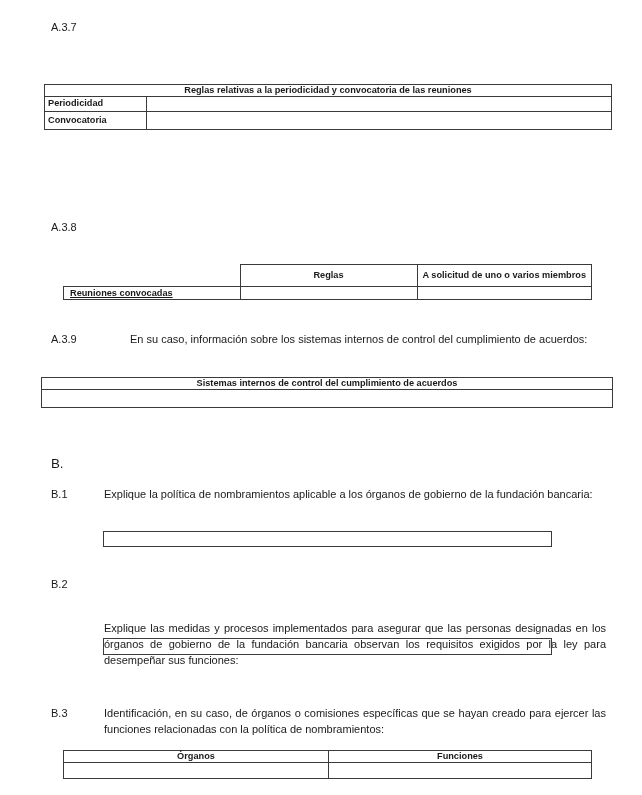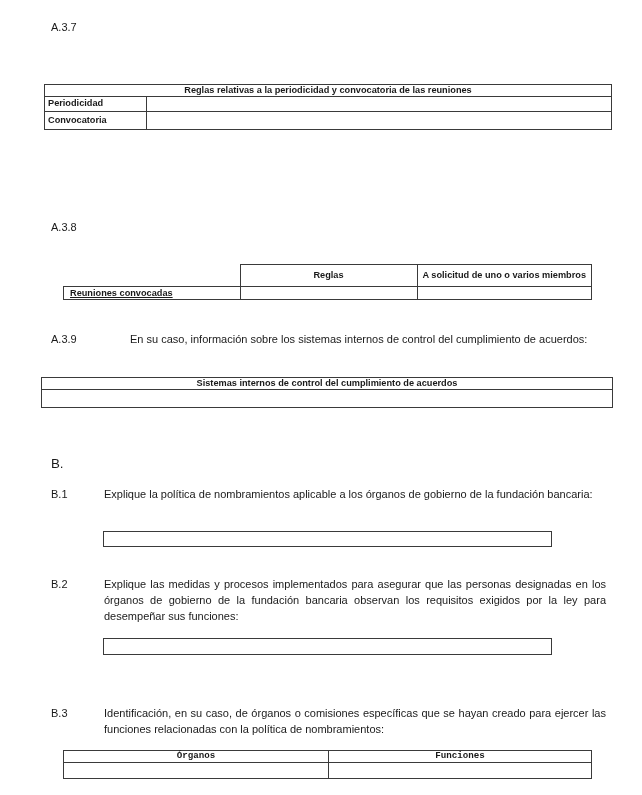--- a/index.html
+++ b/index.html
@@ -80,35 +80,35 @@
 <table style="left:103px; top:531px; width:449px;">
   <tbody>
   <tr style="height:15px;">
     <td></td>
   </tr>
 </tbody>
   </table>
 
 <div class="q" style="left:51px; top:576px; width:556px; height:50px;">
   <span class="num">B.2</span>
-  <div class="txt" style="left:53px; width:502px;">Explique las medidas y procesos implementados para asegurar que las personas designadas en los órganos de gobierno de la fundación bancaria observan los requisitos exigidos por la ley para desempeñar sus funciones:</div>
+  <div class="txt" style="left:53px; width:502px;margin-top:44px;">Explique las medidas y procesos implementados para asegurar que las personas designadas en los órganos de gobierno de la fundación bancaria observan los requisitos exigidos por la ley para desempeñar sus funciones:</div>
 </div>
 <table style="left:103px; top:638px; width:449px;">
   <tbody>
   <tr style="height:16px;">
     <td></td>
   </tr>
 </tbody>
   </table>
 
 <div class="q" style="left:51px; top:705px; width:556px; height:34px;">
   <span class="num">B.3</span>
   <div class="txt" style="left:53px; width:502px;">Identificación, en su caso, de órganos o comisiones específicas que se hayan creado para ejercer las funciones relacionadas con la política de nombramientos:</div>
 </div>
-<table style="left:63px; top:750px; width:529px;font-family:Liberation Mono, monospace;">
+<table style="left:63px; top:750px; width:529px;">
   <tbody>
       <tr style="height:11px;">
     <th style="width:258px;">Órganos</th>
     <th>Funciones</th>
   </tr>
   <tr style="height:16px;">
     <td></td>
     <td></td>
   </tr>
 </tbody>

